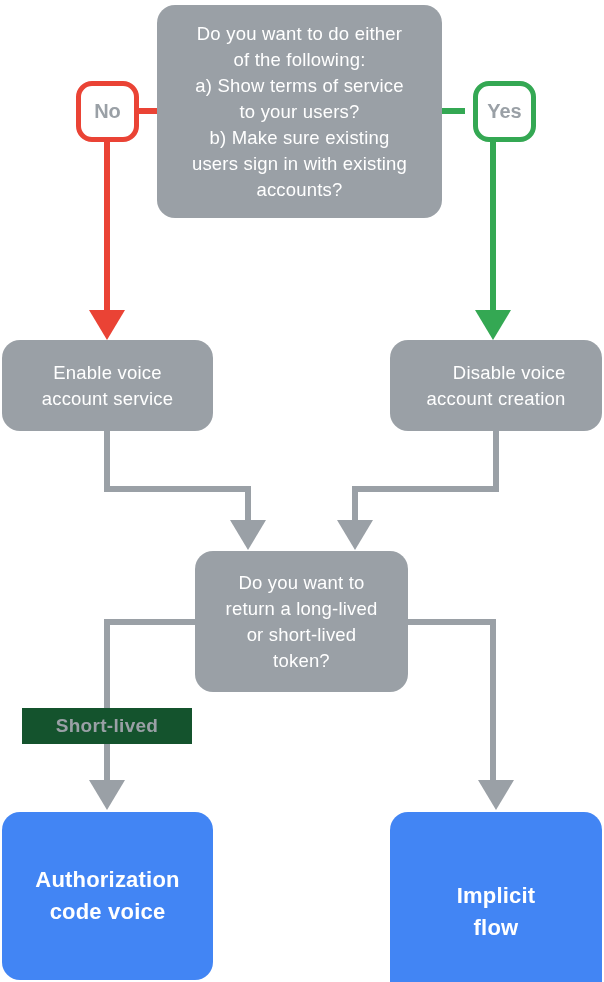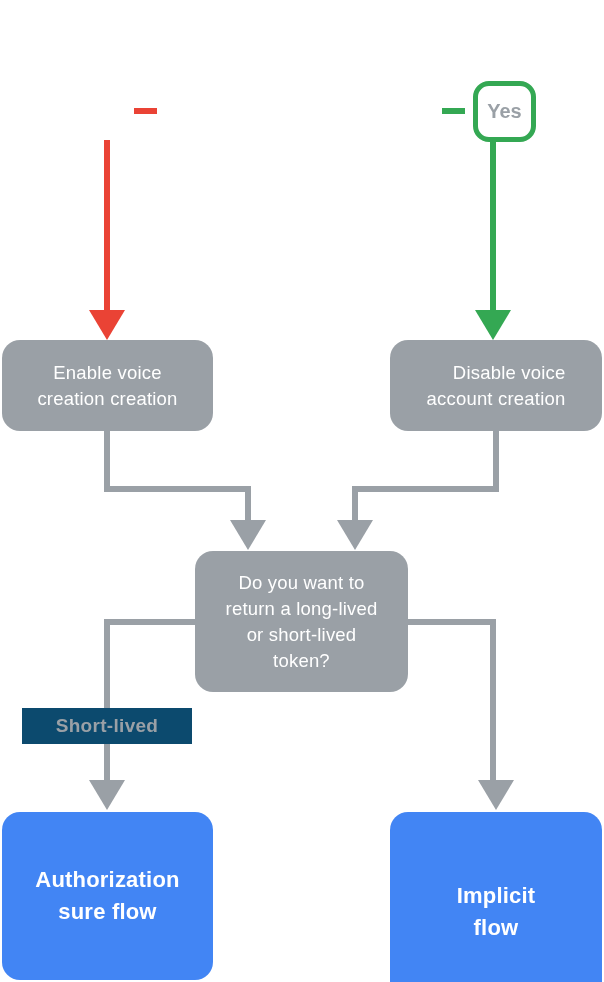--- a/index.html
+++ b/index.html
@@ -111,21 +111,21 @@
   #merge-arrow-l { left: 230px; top: 520px; }
   #merge-arrow-r { left: 337px; top: 520px; }
   #final-arrow-l { left: 89px;  top: 780px; }
   #final-arrow-r { left: 478px; top: 780px; }
 
   
   .edge-label {
     position: absolute;
     width: 170px;
     height: 36px;
-    background: #0c4a6e;
+    background: #14532d;
     display: flex;
     align-items: center;
     justify-content: center;
     font-size: 19px;
     font-weight: bold;
     color: var(--label-text);
     letter-spacing: 0.3px;
     z-index: 2;
   }
   #label-short { left: 22px;  top: 708px; }
@@ -155,47 +155,59 @@
   <div class="arrow-down" id="merge-arrow-r"></div>
 
   <div class="line" id="exit-h-l"></div>
   <div class="line" id="exit-v-l"></div>
   <div class="arrow-down" id="final-arrow-l"></div>
 
   <div class="line" id="exit-h-r"></div>
   <div class="line" id="exit-v-r"></div>
   <div class="arrow-down" id="final-arrow-r"></div>
 
-
+  <div class="node" id="question-top">
+    <div class="node-text">Do you want to do either
+of the following:
+a) Show terms of service
+to your users?
+b) Make sure existing
+users sign in with existing
+accounts?</div>
+  </div>
+
+  <div class="badge" id="badge-no">
+    <span>No</span>
+  </div>
   <div class="badge" id="badge-yes">
     <span>Yes</span>
   </div>
 
   <div class="node" id="enable-node">
     <div class="node-text">Enable voice
-creation creation</div>
+account service</div>
   </div>
   <div class="node" id="disable-node">
     <div class="node-text">Disable voice
 account creation</div>
   </div>
 
   <div class="node" id="question-token">
     <div class="node-text">Do you want to
 return a long-lived
 or short-lived
 token?</div>
   </div>
 
   <div class="edge-label" id="label-short">
     <span>Short-lived</span>
   </div>
 
   <div class="node blue" id="auth-node">
     <div class="node-text">Authorization
-sure flow</div>
+code voice</div>
   </div>
   <div class="node blue" id="implicit-node">
     <div class="node-text">Implicit
 flow</div>
   </div>
 
 </div>
 
 </body></html>

